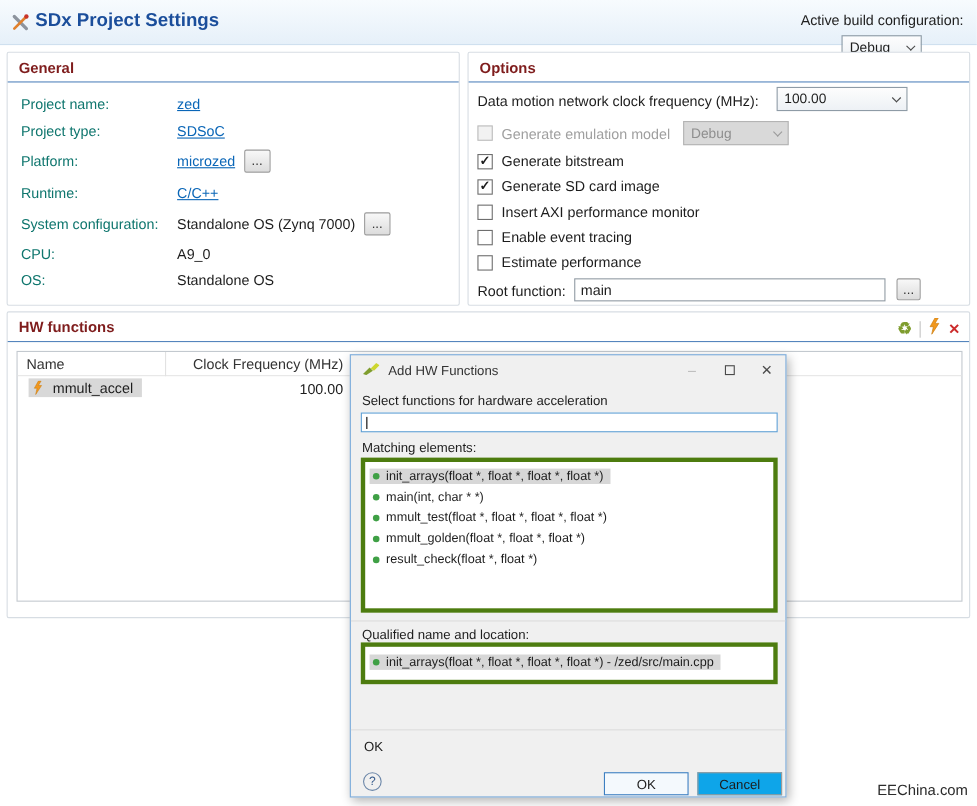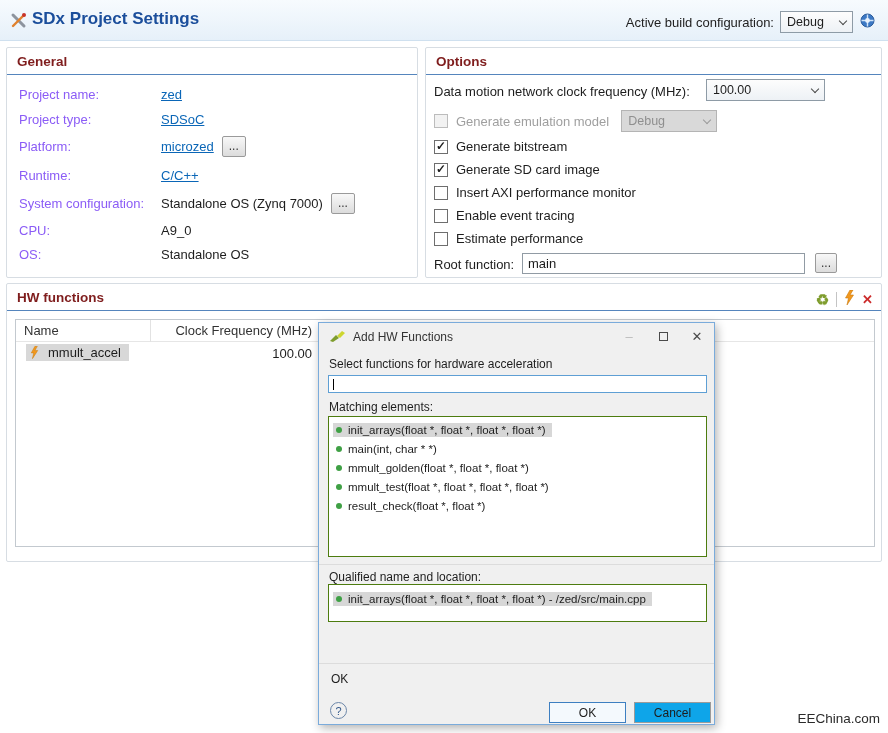--- a/index.html
+++ b/index.html
@@ -4,39 +4,39 @@
 <style>
   * { margin:0; padding:0; box-sizing:border-box; }
   html,body { width:888px; height:733px; background:#fff; font-family:"Liberation Sans", sans-serif; color:#1d1d1d; overflow:hidden; }
   .abs { position:absolute; }
 
   
   #header { position:absolute; left:0; top:0; width:888px; height:41px;
     background:linear-gradient(#f7fbfe,#e6f0f9); border-bottom:1px solid #cfe0ef; }
   #app-title { position:absolute; left:32px; top:9px; font-size:17px; font-weight:bold; color:#1b4e9b; }
   #app-icon { position:absolute; left:10px; top:12px; }
-  #abc-group { position:absolute; right:12px; top:11px; display:flex; align-items:center; gap:6px; }
+  #abc-group { position:absolute; right:12px; top:11px; display:flex; align-items:center; gap:6px;flex-direction:column; }
   #abc-label { font-size:13px; color:#222; }
   .dropdown { height:22px; border:1px solid #8e9ba6; background:linear-gradient(#fdfdfd,#edf1f5);
     display:flex; align-items:center; justify-content:space-between; padding:0 6px; font-size:12.5px; }
   .chev { display:inline-block; width:6px; height:6px; border-right:1.2px solid #4a4a4a; border-bottom:1.2px solid #4a4a4a; transform:rotate(45deg); margin-left:8px; margin-top:-3px; }
   .dropdown.disabled { background:#d9d9d9; border-color:#b4b4b4; color:#8f8f8f; }
   .dropdown.disabled .chev { border-color:#9a9a9a; }
 
   
   .panel { position:absolute; background:#fff; border:1px solid #d7dde3; border-radius:2px; }
   #general-panel { left:6px; top:47px; width:412px; height:231px; }
   #options-panel { left:425px; top:47px; width:457px; height:231px; }
   #hw-panel { left:6px; top:283px; width:876px; height:279px; }
   .panel-header { height:27px; padding:6px 10px 0 10px; font-size:13.5px; font-weight:bold; color:#7f1d1d;
     border-bottom:1px solid #5585bd; }
 
   
   .g-row { position:absolute; left:12px; font-size:13px; height:20px; display:flex; align-items:center; }
-  .g-label { display:inline-block; width:142px; color:#8b5cf6; }
+  .g-label { display:inline-block; width:142px; color:#0f766e; }
   .g-value { color:#1d1d1d; }
   .link { color:#0a66b7; text-decoration:underline; cursor:pointer; }
   .browse-btn { display:inline-flex; align-items:center; justify-content:center; width:24px; height:21px;
     margin-left:8px; border:1px solid #9a9a9a; border-radius:2px; background:linear-gradient(#f8f8f8,#dcdcdc);
     font-size:12px; color:#333; line-height:10px; }
 
   
   .o-label { font-size:13px; }
   .checkbox { width:14px; height:14px; border:1px solid #6e6e6e; background:#fff; display:inline-flex; align-items:center; justify-content:center; }
   .checkbox .mark { display:none; font-size:12px; font-weight:bold; color:#1d1d1d; margin-top:-2px; }
@@ -63,21 +63,21 @@
     border:1px solid #7aabdb; box-shadow:2px 3px 9px rgba(0,0,0,.3); z-index:10; }
   #dlg-titlebar { position:absolute; left:0; top:0; width:100%; height:28px; display:flex; align-items:center; }
   #dlg-title { font-size:12px; color:#333; margin-left:8px; }
   #dlg-winbtns { position:absolute; right:0; top:0; display:flex; }
   .winbtn { width:34px; height:27px; display:flex; align-items:center; justify-content:center; font-size:13px; color:#4a4a4a; }
   .winbtn.dim { color:#b9b9b9; }
   .max-square { width:9px; height:9px; border:1px solid #4a4a4a; display:inline-block; }
   .dlg-label { position:absolute; left:10px; font-size:12px; color:#1d1d1d; }
   #dlg-filter { position:absolute; left:9px; top:52px; width:379px; height:18px; background:#fff; border:1px solid #5e9fd4; }
   #dlg-caret { position:absolute; left:4px; top:3px; width:1px; height:11px; background:#000; }
-  .listbox { position:absolute; left:9px; background:#fff; border:1px solid #4d7c0f; font-size:11.5px; }
+  .listbox { position:absolute; left:9px; background:#fff; border:4px solid #4d7c0f; font-size:11.5px; }
   #dlg-list1 { top:93px; width:379px; height:141px; padding-top:3px; }
   #dlg-list2 { top:261px; width:379px; height:38px; padding-top:4px; }
   .list-item { height:19px; display:flex; align-items:center; padding-left:4px; }
   .item-inner { display:inline-flex; align-items:center; gap:6px; padding:1px 6px 1px 3px; }
   .item-inner.selected { background:#d7d7d7; }
   .bullet { width:6px; height:6px; border-radius:50%; background:#3fa045; flex:0 0 auto; }
   .dlg-sep { position:absolute; left:0; width:100%; height:1px; background:#dcdcdc; }
   #dlg-status { position:absolute; left:12px; top:349px; font-size:12px; color:#1d1d1d; }
   #help-icon { position:absolute; left:11px; top:379px; width:17px; height:17px; border:1px solid #6b86a8; border-radius:50%;
     display:flex; align-items:center; justify-content:center; font-size:11px; color:#33588a; }
@@ -278,27 +278,27 @@
     </div>
     <div class="list-item">
       <span class="item-inner">
         <span class="bullet"></span>
         <span>main(int, char * *)</span>
       </span>
     </div>
     <div class="list-item">
       <span class="item-inner">
         <span class="bullet"></span>
+        <span>mmult_test(float *, float *, float *, float *)</span>
+      </span>
+    </div>
+    <div class="list-item">
+      <span class="item-inner">
+        <span class="bullet"></span>
         <span>mmult_golden(float *, float *, float *)</span>
-      </span>
-    </div>
-    <div class="list-item">
-      <span class="item-inner">
-        <span class="bullet"></span>
-        <span>mmult_test(float *, float *, float *, float *)</span>
       </span>
     </div>
     <div class="list-item">
       <span class="item-inner">
         <span class="bullet"></span>
         <span>result_check(float *, float *)</span>
       </span>
     </div>
   </div>
 

